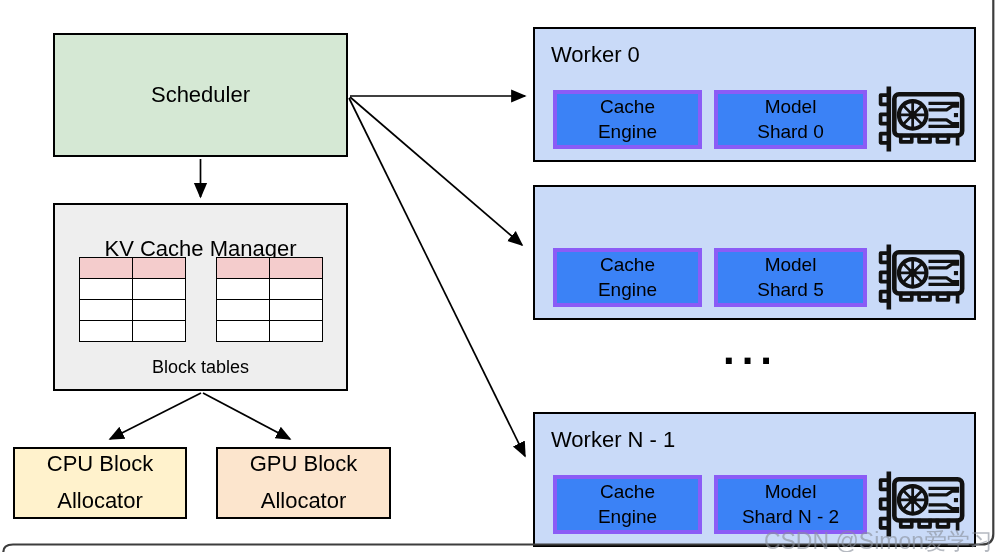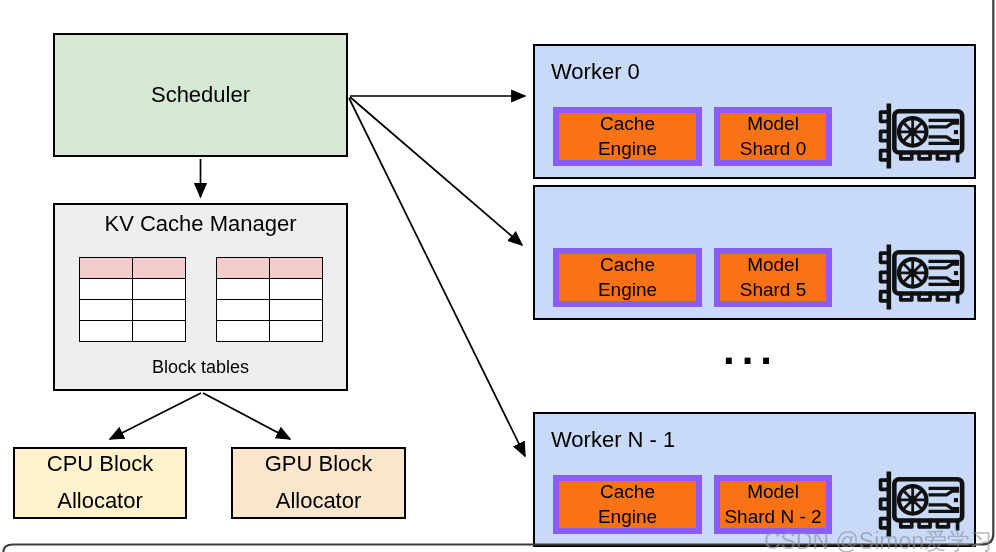--- a/index.html
+++ b/index.html
@@ -7,41 +7,41 @@
     position:relative; width:996px; height:552px; overflow:hidden;
     background:#ffffff; font-family:"Liberation Sans", sans-serif; color:#000;
   }
   
   .box { position:absolute; border:2px solid #000; box-sizing:border-box; }
 
   #scheduler { left:53px; top:33px; width:295px; height:124px; background:#d5e8d4;
     display:flex; align-items:center; justify-content:center; font-size:22px;text-align:right; }
 
   #kv-box { left:53px; top:203px; width:295px; height:188px; background:#eeeeee; }
-  #kv-title { text-align:center; margin-top:6px; font-size:22px; }
+  #kv-title { text-align:center; margin-top:31px; font-size:22px; }
   #tables-row { position:absolute; top:52px; left:24px; width:244px;
     display:flex; justify-content:space-between; }
   table.btable { border-collapse:collapse; }
   table.btable td { width:52px; height:20px; border:1.6px solid #000; background:#fff; padding:0; }
   table.btable tr.hdr td { background:#f4cccc; }
   #kv-caption { position:absolute; top:152px; width:100%; text-align:center; font-size:18px; }
 
   .alloc { top:447px; height:72px; display:flex; flex-direction:column;
     align-items:center; justify-content:center; font-size:22px; line-height:1.3; text-align:center;gap:8px; }
   #cpu-alloc { left:13px; width:174px; background:#fff2cc; }
-  #gpu-alloc { left:231px; width:175px; background:#fce5cd; }
+  #gpu-alloc { left:216px; width:175px; background:#fce5cd; }
 
   .worker { left:533px; width:443px; height:135px; background:#c9daf8; }
-  #worker-0 { top:44px; } #worker-1 { top:185px; } #worker-n { top:400px;margin-top:12px; }
+  #worker-0 { top:27px; } #worker-1 { top:185px; } #worker-n { top:400px;margin-top:12px; }
   .worker-title { position:absolute; left:16px; top:13px; font-size:22px; }
-  .inner-box { position:absolute; top:61px; height:59px; background:#f97316; border:6px solid #8b5cf6;
+  .inner-box { position:absolute; top:61px; height:59px; background:#3b82f6; border:4px solid #8b5cf6;
     box-sizing:border-box; display:flex; flex-direction:column; align-items:center;
     justify-content:center; text-align:center; font-size:19px; line-height:1.3; }
   .cache-engine { left:18px; width:149px; }
-  .model-shard { left:179px; width:118px; }
+  .model-shard { left:179px; width:153px; }
   .gpu-wrap { position:absolute; left:338px; top:57px; width:94px; height:66px; }
 
   #ellipsis { position:absolute; left:723px; top:326px; font-size:42px; font-weight:bold;
     letter-spacing:7px; }
 
   #watermark { position:absolute; right:3px; top:526px; font-size:23px;
     color:rgba(137,143,155,0.62); z-index:10; white-space:nowrap; }
 
   #arrow-layer { position:absolute; left:0; top:0; z-index:4; pointer-events:none; }
   .line-label { display:block; }

